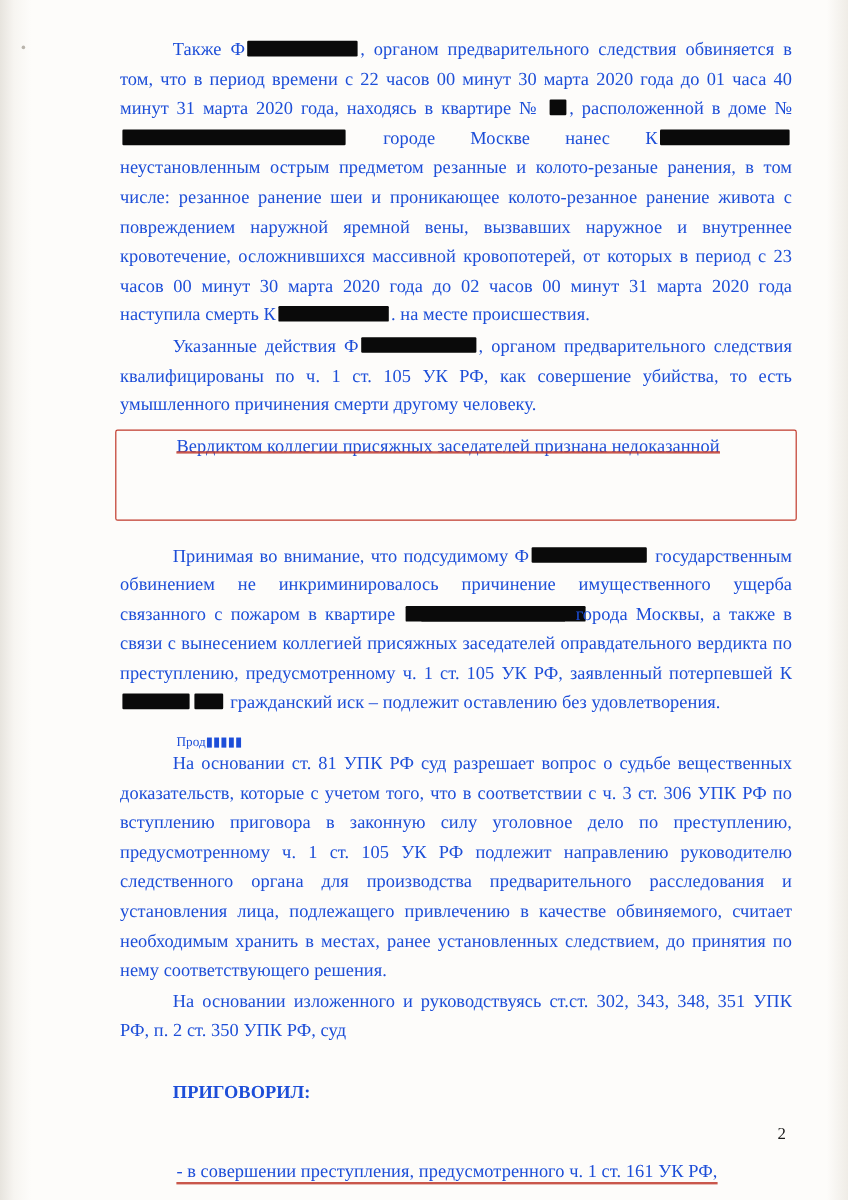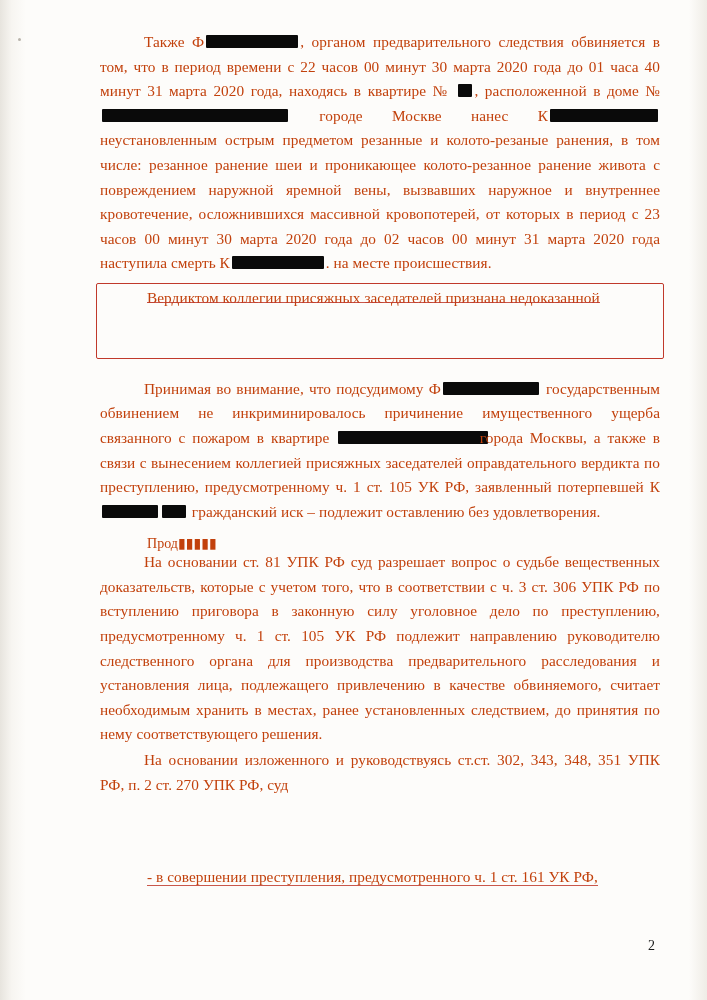--- a/index.html
+++ b/index.html
@@ -39,21 +39,21 @@
     left: 100px;
     top: 30px;
     width: 560px;
   }
   p.para {
     margin: 0 0 1px 0;
     font-size: 15.3px;
     line-height: 24.6px;
     text-align: justify;
     text-indent: 44px;
-    color: #c2410c;
+    color: #1d4ed8;
     letter-spacing: 0.05px;
     position: relative;
   }
   p.noindent {
     text-indent: 0;
     margin-left: 47px;
   }
   .redact {
     display: inline-block;
     background: #0a0a0a;
@@ -119,48 +119,52 @@
 <div class="page">
 
   <div class="corner-mark"></div>
 
   <div class="doc-body">
 
     <p class="para">
       <span>Также Ф</span><span class="redact" style="width:92px"></span><span>, органом предварительного следствия обвиняется в том, что в период времени с 22 часов 00 минут 30 марта 2020 года до 01 часа 40 минут 31 марта 2020 года, находясь в квартире № </span><span class="redact" style="width:14px"></span><span>, расположенной в доме № </span><span class="redact" style="width:186px"></span><span> городе Москве нанес К</span><span class="redact" style="width:108px"></span><span> неустановленным острым предметом резанные и колото-резаные ранения, в том числе: резанное ранение шеи и проникающее колото-резанное ранение живота с повреждением наружной яремной вены, вызвавших наружное и внутреннее кровотечение, осложнившихся массивной кровопотерей, от которых в период с 23 часов 00 минут 30 марта 2020 года до 02 часов 00 минут 31 марта 2020 года наступила смерть К</span><span class="redact" style="width:92px"></span><span>. на месте происшествия.</span>
     </p>
 
+    <p class="para">
+      <span>Указанные действия Ф</span><span class="redact" style="width:96px"></span><span>, органом предварительного следствия квалифицированы по ч. 1 ст. 105 УК РФ, как совершение убийства, то есть умышленного причинения смерти другому человеку.</span>
+    </p>
 
     <div class="spacer-sm"></div>
 
     <div style="position:relative">
       <p class="para noindent tight">
         <span class="redline">Вердиктом коллегии присяжных заседателей признана недоказанной</span><br>
         <br>
         <br>
       </p>
       <div class="red-frame" style="left:-4px; top:-3px; right:-4px; height:74px;"></div>
     </div>
 
     <div class="spacer-md"></div>
 
     <p class="para">
       <span>Принимая во внимание, что подсудимому Ф</span><span class="redact" style="width:96px"></span><span> государственным обвинением не инкриминировалось причинение имущественного ущерба связанного с пожаром в квартире </span><span class="redact" style="width:150px"></span><span> </span><span class="redact" style="width:120px;margin-left:-146px"></span><span> города Москвы, а также в связи с вынесением коллегией присяжных заседателей оправдательного вердикта по преступлению, предусмотренному ч. 1 ст. 105 УК РФ, заявленный потерпевшей К</span><span class="redact" style="width:56px"></span><span class="redact" style="width:24px"></span><span> гражданский иск – подлежит оставлению без удовлетворения.</span>
     </p>
 
     <div class="spacer-sm"></div>
 
-    <p class="para noindent faded" style="font-size:14px;line-height:20px;margin-bottom:-4px">Прод▮▮▮▮▮</p>
+    <p class="para noindent faded" style="font-size:11px;line-height:20px;margin-bottom:-4px">Прод▮▮▮▮▮</p>
 
     <p class="para">На основании ст. 81 УПК РФ суд разрешает вопрос о судьбе вещественных доказательств, которые с учетом того, что в соответствии с ч. 3 ст. 306 УПК РФ по вступлению приговора в законную силу уголовное дело по преступлению, предусмотренному ч. 1 ст. 105 УК РФ подлежит направлению руководителю следственного органа для производства предварительного расследования и установления лица, подлежащего привлечению в качестве обвиняемого, считает необходимым хранить в местах, ранее установленных следствием, до принятия по нему соответствующего решения.</p>
 
-    <p class="para">На основании изложенного и руководствуясь ст.ст. 302, 343, 348, 351 УПК РФ, п. 2 ст. 270 УПК РФ, суд</p>
+    <p class="para">На основании изложенного и руководствуясь ст.ст. 302, 343, 348, 351 УПК РФ, п. 2 ст. 350 УПК РФ, суд</p>
 
     <div class="spacer-lg"></div>
 
+    <p class="para center">ПРИГОВОРИЛ:</p>
 
     <div class="spacer-md"></div>
 
     <div style="position:relative">
       <p class="para noindent tight">
         <br>
         <span class="redline" style="display:inline-block">- в совершении преступления, предусмотренного ч. 1 ст. 161 УК РФ,</span><br>
         <br>
         
       </p>

